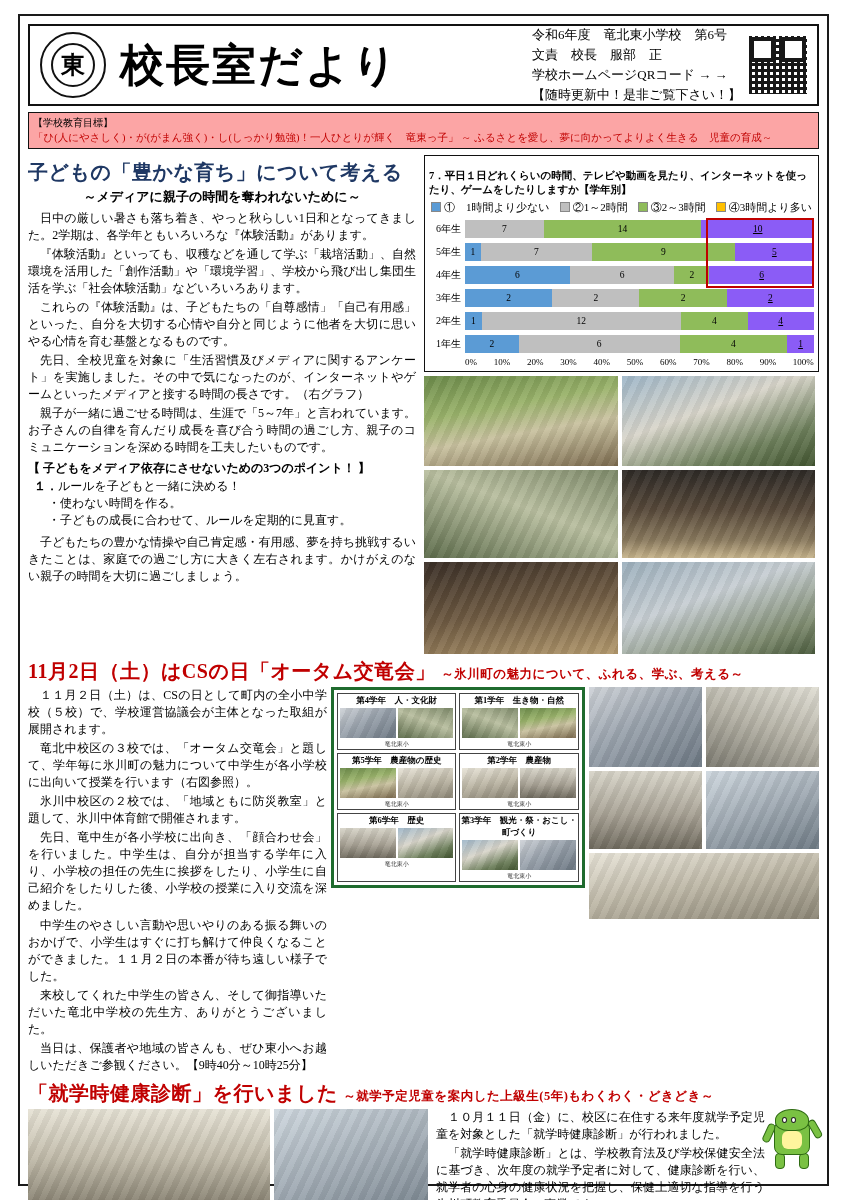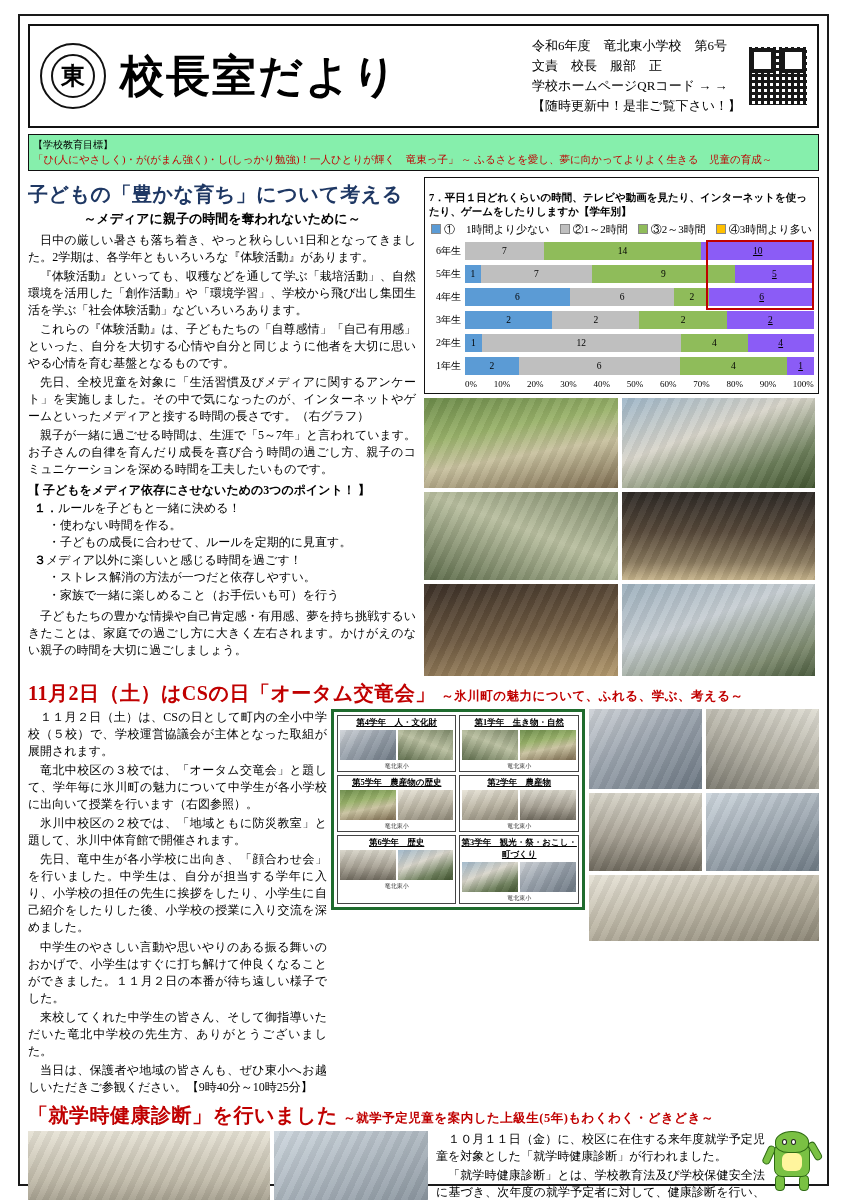--- a/index.html
+++ b/index.html
@@ -16,21 +16,21 @@
     position: absolute;
     left: 18px; top: 14px;
     width: 811px; height: 1172px;
     border: 2px solid #1a1a1a;
     background: #fff;
   }
   
   .header {
     position: relative;
     margin: 8px 8px 0 8px;
-    height: 104px;
+    height: 82px;
     border: 2px solid #111;
     display: flex;
     align-items: center;
   }
   .crest {
     width: 66px; height: 66px;
     margin-left: 10px;
     border: 2px solid #111;
     border-radius: 50%;
     display: flex; align-items: center; justify-content: center;
@@ -91,21 +91,21 @@
     border:4px solid #000;
     background:#fff;
   }
   .qr::before{left:1px;top:1px;}
   .qr::after{right:1px;top:1px;}
 
   
   .goal {
     margin: 6px 8px 0 8px;
     border: 1px solid #111;
-    background: #86efac;
+    background: #fca5a5;
     font-size: 10.5px;
     line-height: 1.5;
     padding: 2px 4px;
   }
   .goal .g1 { font-size: 10px; }
   .goal .g2 { color:#c00000; font-size: 10.5px; }
 
   
   .content { padding: 6px 8px 0 8px; }
 
@@ -215,21 +215,21 @@
   .poster {
     border: 3px solid #1f6b2e;
     padding: 3px;
     background: #fff;
   }
   .poster-grid{
     display:grid; grid-template-columns: 1fr 1fr; gap:3px;
   }
   .pcell{ border:1px solid #444; background:#fff; }
   .pcell .ptitle{
-    font-size:8.5px; text-align:center; font-weight:bold; padding:1px 0;text-decoration:underline;
+    font-size:8.5px; text-align:center; font-weight:bold; padding:1px 0;
   }
   .pcell .pimgs{ display:flex; gap:2px; padding:0 2px 2px 2px;}
   .pcell .pimg{ flex:1; height:30px; }
   .pcell .pcap{ font-size:6px; text-align:center; color:#333;}
 
   
   .bot-wrap{ display:flex; gap:8px; margin-top:2px; }
   .bot-left{ width:400px; }
   .bot-right{ width:387px; }
   .mascot{
@@ -298,25 +298,20 @@
         <p class="t">これらの『体験活動』は、子どもたちの「自尊感情」「自己有用感」といった、自分を大切する心情や自分と同じように他者を大切に思いやる心情を育む基盤となるものです。</p>
         <p class="t">先日、全校児童を対象に「生活習慣及びメディアに関するアンケート」を実施しました。その中で気になったのが、インターネットやゲームといったメディアと接する時間の長さです。（右グラフ）</p>
         <p class="t">親子が一緒に過ごせる時間は、生涯で「5～7年」と言われています。お子さんの自律を育んだり成長を喜び合う時間の過ごし方、親子のコミュニケーションを深める時間を工夫したいものです。</p>
 
         <div class="points">
           <div class="hd">【 子どもをメディア依存にさせないための3つのポイント！ 】</div>
           <div>
             <div><span class="num">１．</span><span>ルールを子どもと一緒に決める！</span></div>
             <div class="bul">・使わない時間を作る。</div>
             <div class="bul">・子どもの成長に合わせて、ルールを定期的に見直す。</div>
-          </div>
-          <div>
-            <div><span class="num">３</span><span>メディア以外に楽しいと感じる時間を過ごす！</span></div>
-            <div class="bul">・ストレス解消の方法が一つだと依存しやすい。</div>
-            <div class="bul">・家族で一緒に楽しめること（お手伝いも可）を行う</div>
           </div>
         </div>
 
         <p class="t">子どもたちの豊かな情操や自己肯定感・有用感、夢を持ち挑戦するいきたことは、家庭での過ごし方に大きく左右されます。かけがえのない親子の時間を大切に過ごしましょう。</p>
       </div>
 
       <div class="col-right">
 
         <div class="chartbox">
           <div class="chart-title">

